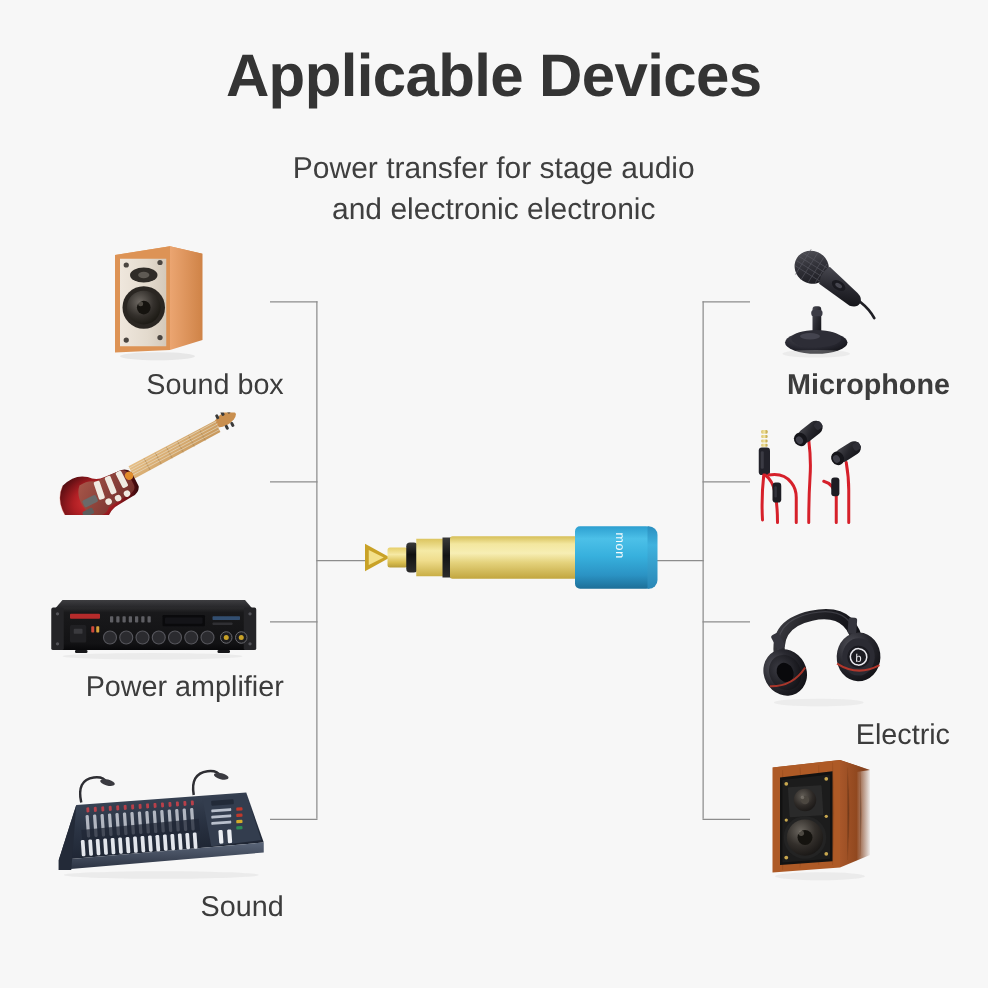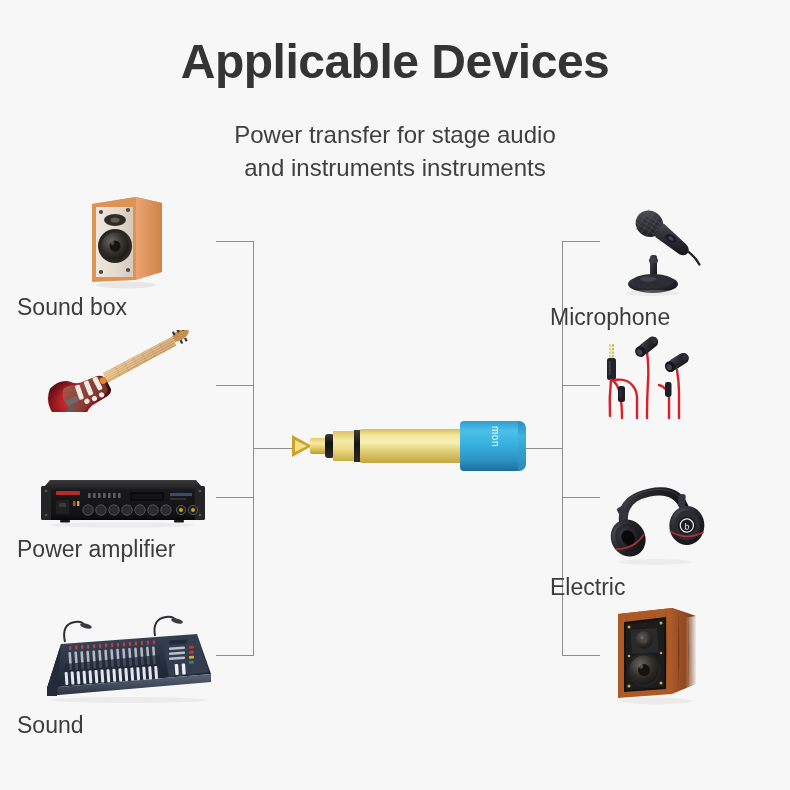--- a/index.html
+++ b/index.html
@@ -43,21 +43,21 @@
     font-weight: 400;
     color: #3f3f3f;
     line-height: 1.38;
   }
   .subtitle span { display: block; }
 
   
   .device {
     position: absolute;
     width: 210px;
-    text-align: left;
+    text-align: right;
   }
   .device .art {
     position: relative;
     margin: 0 auto;
     height: 100px;
   }
   .device .label {
     font-size: 23px;
     color: #3c3c3c;
     white-space: nowrap;
@@ -185,21 +185,21 @@
   .art svg { display: block; margin: 0 auto; }
 </style>
 </head>
 <body>
 
 <div id="root">
 
   <div class="title">Applicable Devices</div>
   <div class="subtitle">
     <span>Power transfer for stage audio</span>
-    <span>and instruments instruments</span>
+    <span>and electronic electronic</span>
   </div>
 
   <div>
     <div class="vline" style="left:253px; top:241px; height:414px;"></div>
     <div class="hline" style="left:216px; top:241px; width:38px;"></div>
     <div class="hline" style="left:216px; top:385px; width:38px;"></div>
     <div class="hline" style="left:216px; top:497px; width:38px;"></div>
     <div class="hline" style="left:216px; top:655px; width:38px;"></div>
     <div class="hline" style="left:253px; top:448px; width:44px;"></div>
   </div>
@@ -536,21 +536,21 @@
           <rect x="146" y="52" width="3.4" height="11" rx="1" transform="rotate(-4 147 57)"></rect>
           <rect x="153" y="51.6" width="3.4" height="11" rx="1" transform="rotate(-4 154 57)"></rect>
         </g>
 
         <ellipse cx="100" cy="88" rx="78" ry="3" fill="#cfcfcf" opacity="0.3"></ellipse>
       </svg>
     </div>
     <div class="label">Sound</div>
   </div>
 
-  <div class="device col-right" style="top:200px;">
+  <div class="device col-right" style="top:190px;font-weight:bold;">
     <div class="art">
       <svg width="120" height="100" viewBox="0 0 120 100">
         <defs>
           <linearGradient id="micHead" x1="0" y1="0" x2="1" y2="1">
             <stop offset="0" stop-color="#5a5a60"></stop>
               <stop offset="0.45" stop-color="#33333a"></stop>
               <stop offset="1" stop-color="#17171c"></stop>
           </linearGradient>
           <linearGradient id="micBody" x1="0" y1="0" x2="1" y2="1">
             <stop offset="0" stop-color="#4a4a52"></stop>

